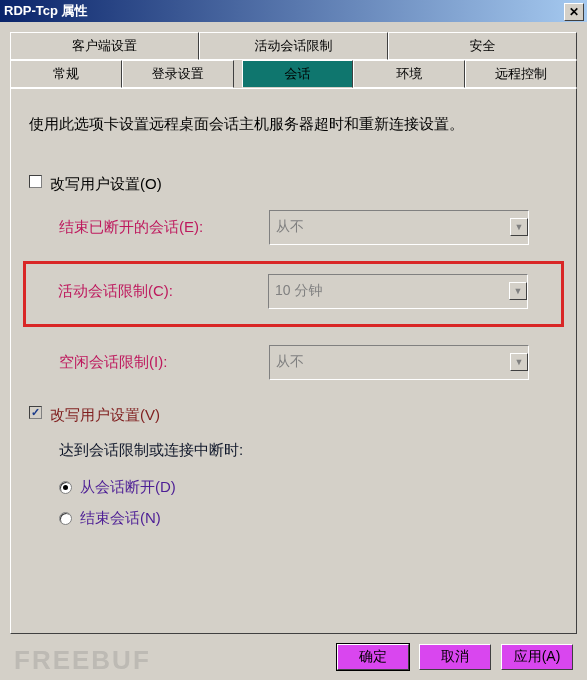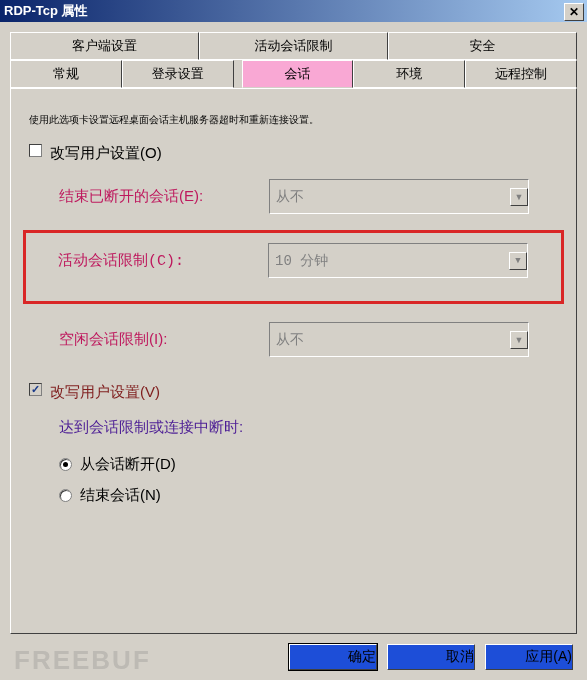--- a/index.html
+++ b/index.html
@@ -55,39 +55,39 @@
       border-left: 1px solid #fff;
       border-right: 1px solid #404040;
       font-size: 13px;
       cursor: default;
       position: relative;
     }
     .tab.inactive {
       border-bottom: 1px solid #fff;
     }
     .tab.active {
-      background: #f9a8d4;
+      background: #0f766e;
       border-bottom: 1px solid #d4d0c8;
       z-index: 2;
       margin-left: 8px;
     }
     .tab-panel {
       border-left: 1px solid #fff;
       border-top: 1px solid #fff;
       border-right: 1px solid #404040;
       border-bottom: 1px solid #404040;
       background: #d4d0c8;
       flex: 1;
       padding: 22px 18px 10px 18px;
       position: relative;
     }
     .desc {
-      font-size: 10px;
+      font-size: 15px;
       line-height: 1.7;
-      margin-bottom: 16px;
+      margin-bottom: 38px;
     }
     .chk-row {
       display: flex;
       margin-bottom: 16px;
       font-size: 15px;
     }
     .chk {
       width: 13px; height: 13px;
       border: 1px solid #808080;
       border-top-color: #404040;
@@ -140,32 +140,32 @@
       align-items: center;
       justify-content: center;
       font-size: 9px;
       color: #808080;
     }
     .highlight-box {
       border: 3px solid #d92626;
       padding: 10px 8px 0 8px;
       margin: -10px -6px 18px -6px;
     }
-    .highlight-box .field-row { margin-bottom: 23px; margin-left: 24px; font-family: Liberation Mono, monospace; }
+    .highlight-box .field-row { margin-bottom: 15px; margin-left: 24px; }
     .subheading {
       font-size: 15px;
       margin: 0 0 18px 30px;
+      color: #0f172a;
+    }
+    .radio-row {
+      display: flex;
+      align-items: center;
+      margin: 0 0 12px 30px;
+      font-size: 15px;
       color: #4c1d95;
-    }
-    .radio-row {
-      display: flex;
-      align-items: center;
-      margin: 0 0 12px 30px;
-      font-size: 15px;
-      color: #000000;
     }
     .radio {
       width: 13px; height: 13px;
       border-radius: 50%;
       border: 1px solid #808080;
       box-shadow: inset 1px 1px 0 #404040, inset -1px -1px 0 #fff;
       background: #fff;
       margin-right: 8px;
       display: inline-flex;
       align-items: center;
@@ -177,31 +177,31 @@
       background: #000;
       border-radius: 50%;
     }
     .button-row {
       display: flex;
       justify-content: flex-end;
       gap: 10px;
       padding: 10px 4px 0 0;
     }
     .btn {
-      width: 88px;
+      width: 72px;
       height: 26px;
-      background: #1d4ed8;
+      background: #d946ef;
       border-top: 1px solid #fff;
       border-left: 1px solid #fff;
       border-right: 1px solid #404040;
       border-bottom: 1px solid #404040;
       font-size: 14px;
       display: flex;
       align-items: center;
-      justify-content: flex-end;
+      justify-content: center;
       cursor: default;
     }
     .btn.default {
       box-shadow: 0 0 0 1px #000;
     }
     .watermark {
       position: absolute;
       left: 14px;
       bottom: 4px;
       font-family: Arial, sans-serif;

